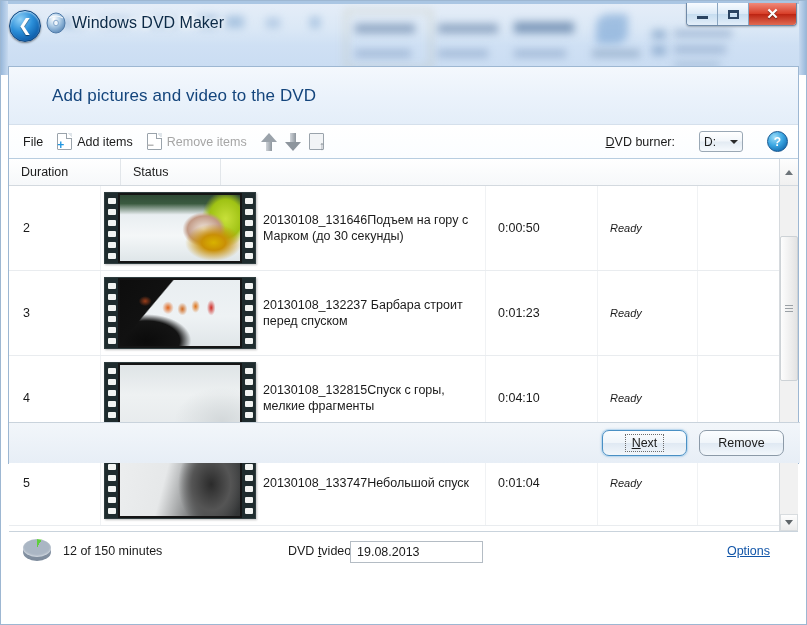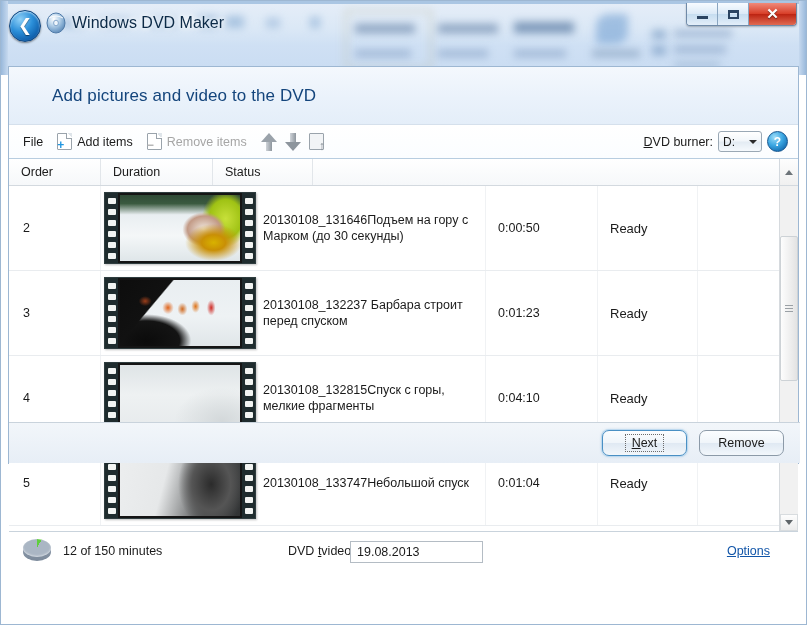--- a/index.html
+++ b/index.html
@@ -162,21 +162,21 @@
   .fat-arrow.up .shaft { top:9px; }
   .fat-arrow.down .head { bottom:0; border-top:9px solid #8d959d; }
   .fat-arrow.down .shaft { top:0; }
   .icon-page-up { position:relative; width:15px; height:17px;
     background:#f2f4f6; border:1px solid #9aa3ab; box-sizing:border-box; border-radius:1px; }
   .icon-page-up::before { content:'↑'; position:absolute; right:-2px; bottom:-3px;
     font-size:12px; color:#7e868e; line-height:1; }
 
   #burner-area {
     position: absolute; right: 10px; top: 0; height: 33px;
-    display: flex; align-items: center; gap: 5px;
+    display: flex; align-items: center; gap: 24px;
     font-size: 12.5px; color: #1b1b1b;
   }
   #burner-select {
     width: 44px; height: 21px;
     border: 1px solid #9aa8b5;
     border-radius: 3px;
     background: linear-gradient(to bottom,#ffffff 0%,#f2f6fa 48%,#e3ebf3 52%,#f5f9fd 100%);
     display: flex; align-items: center; justify-content: space-between;
     padding: 0 4px; box-sizing: border-box;
     font-size: 12px; cursor: default;
@@ -244,22 +244,22 @@
     display:flex; align-items:center; }
   .c-name { width: 385px; box-sizing: border-box; height:100%;
     display: flex; align-items: center; border-right:1px solid #f0f2f4; }
   .thumb-holder { width: 158px; display:flex; align-items:center; justify-content:center; }
   .name-text { font-size: 12.5px; color: #1b1b1b; line-height: 16px;
     width: 215px; padding-left: 4px; }
   .c-dur { width: 112px; box-sizing:border-box; padding-left: 12px;
     font-size: 12.5px; color:#1b1b1b; height:100%; display:flex; align-items:center;
     border-right:1px solid #f0f2f4; }
   .c-stat { width: 100px; box-sizing:border-box; padding-left: 12px;
-    font-size: 13px; color:#1b1b1b; height:100%; display:flex; align-items:center;
-    border-right:1px solid #f0f2f4; }
+    font-size: 11px; color:#1b1b1b; height:100%; display:flex; align-items:center;
+    border-right:1px solid #f0f2f4;font-style:italic; }
   .c-rest { flex:1; height:100%; }
 
   
   .film {
     width: 152px; height: 72px;
     background: #151515;
     border: 1px solid #2f3d3f;
     box-sizing: border-box;
     position: relative;
     box-shadow: 1px 1px 2px rgba(0,0,0,.25);
@@ -521,21 +521,20 @@
           <span>D:</span>
           <span class="caret-dn"></span>
         </div>
         <div id="help-btn">
           <span>?</span>
         </div>
       </div>
     </div>
 
     <div id="list-header">
-      <div class="col-h" id="ch-order">Order</div>
       <div class="col-h" id="ch-dur">Duration</div>
       <div class="col-h" id="ch-stat">Status</div>
       <div class="col-h" id="ch-blank"></div>
       <div id="hdr-scrollcap">
         <span class="tiny-up"></span>
       </div>
     </div>
 
     <div id="list-wrap">
       <div id="list-body">

